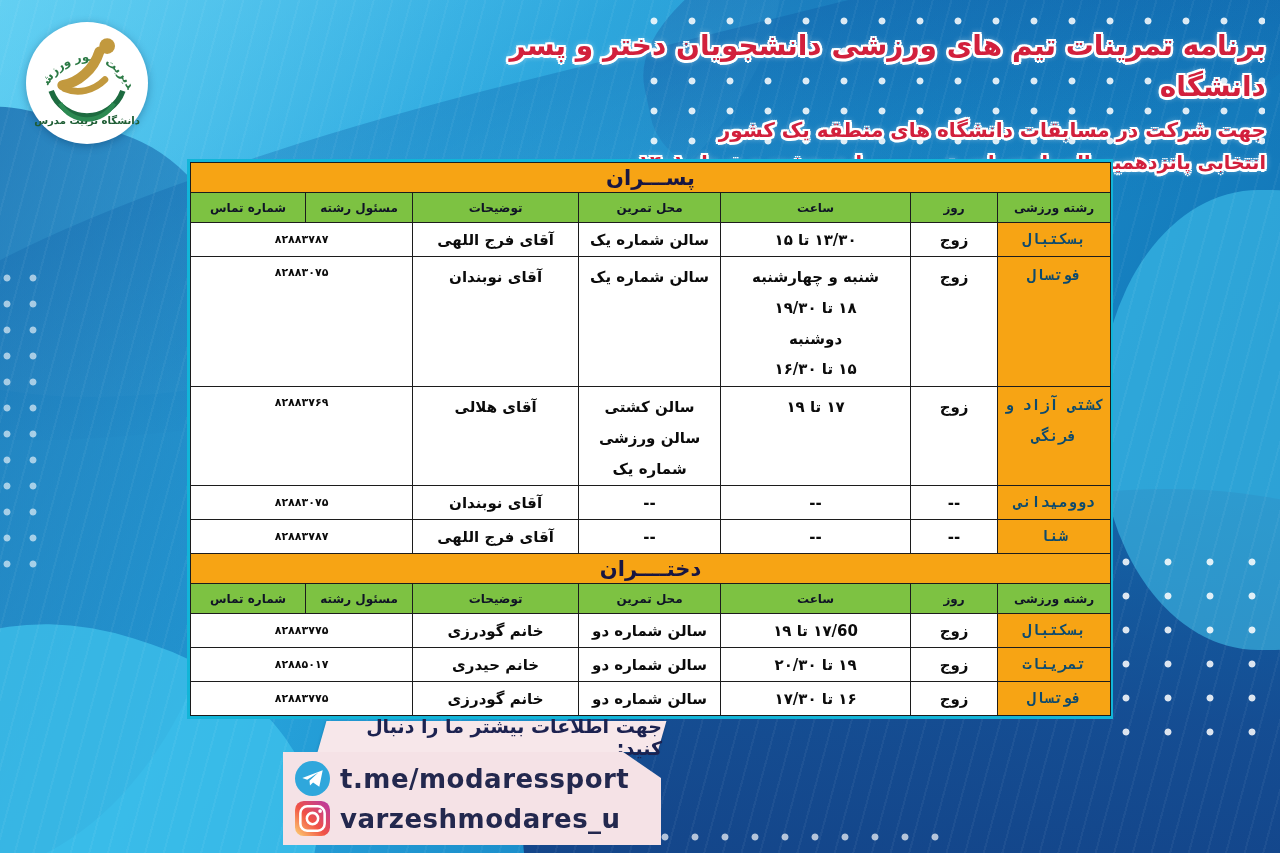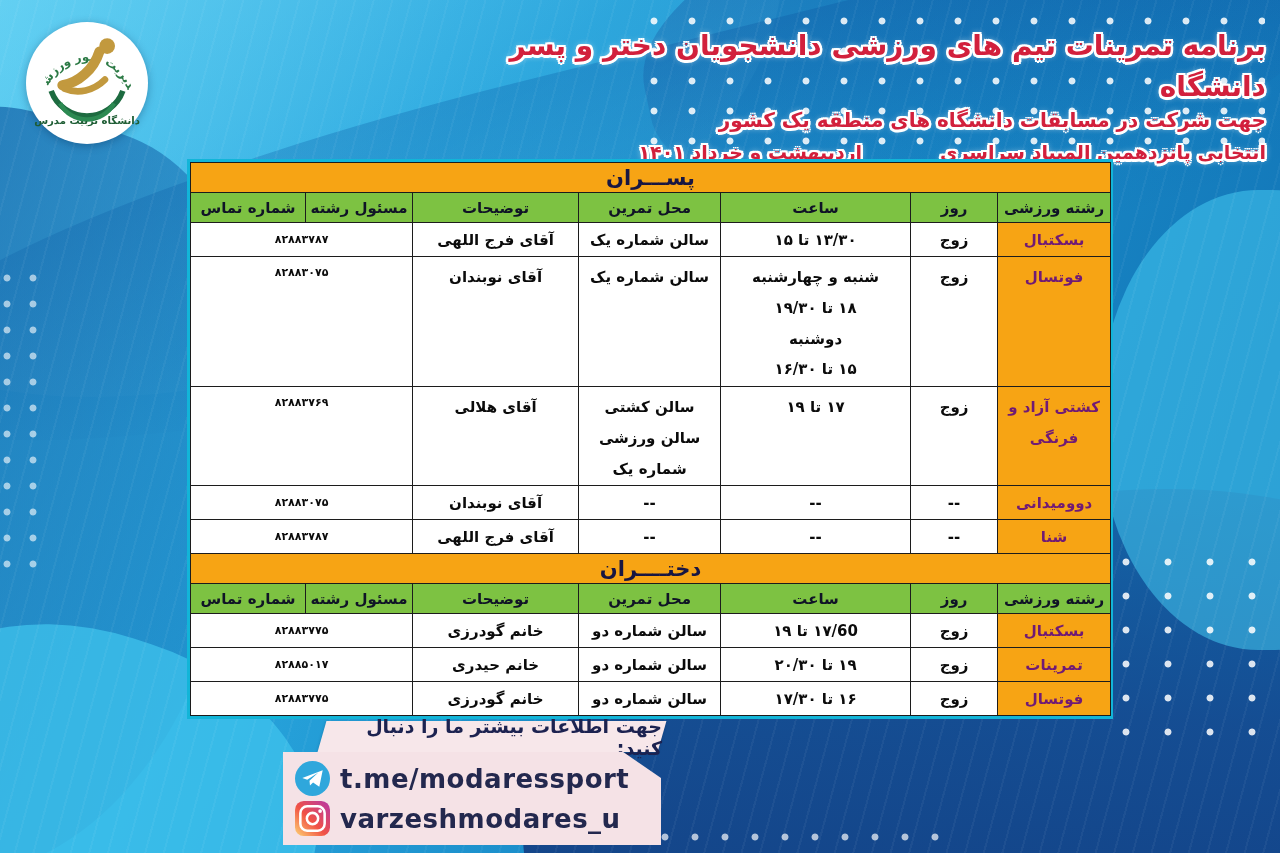--- a/index.html
+++ b/index.html
@@ -36,32 +36,32 @@
   .logo { position:absolute; left:26px; top:22px; width:122px; height:122px; z-index:2;
           background:#fff; border-radius:50%; box-shadow:0 2px 8px rgba(0,40,80,.35);
           display:flex; align-items:center; justify-content:center; }
   .logo svg { width:112px; height:112px; }
 
   
   .titles { position:absolute; right:14px; top:26px; width:780px; z-index:2; direction:rtl; text-align:right; color:#d2203c; }
   .stroke { text-shadow:-2px -2px 0 #fff,2px -2px 0 #fff,-2px 2px 0 #fff,2px 2px 0 #fff,
             0 -2.5px 0 #fff,0 2.5px 0 #fff,-2.5px 0 0 #fff,2.5px 0 0 #fff,0 0 7px rgba(255,255,255,.95); }
   .t1 { font-size:28px; font-weight:bold; line-height:1.45; }
-  .t2 { font-size:20px; font-weight:bold; line-height:1.3; }
+  .t2 { font-size:20px; font-weight:bold; margin-top:10px; line-height:1.3; }
   .t3 { display:flex; justify-content:flex-start; gap:78px; font-size:19px; font-weight:bold; margin-top:8px; }
 
   
   .table-wrap { position:absolute; left:187px; top:159px; width:926px; z-index:2;
                 border:3px solid #12b5d8; background:#fff; }
   table { width:100%; border-collapse:collapse; table-layout:fixed; direction:rtl; }
   td { border:1.6px solid #1c1c1c; text-align:center; vertical-align:middle;
        font-weight:bold; color:#0b0b0b; font-size:15px; padding:1px 3px; }
   .band   { background:#f7a414; color:#181642; font-size:21px; height:30px; letter-spacing:1px; }
-  .colh   { background:#7dc242; color:#101426; font-size:15px; height:30px; }
-  .sport  { background:#f7a414; color:#701a75; }
+  .colh   { background:#7dc242; color:#101426; font-size:12px; height:30px; }
+  .sport  { background:#f7a414; color:#0c4a6e;font-family:Liberation Mono, monospace; }
   .phone  { font-size:11px; letter-spacing:1px; }
   tr.tall td { vertical-align:top; padding-top:5px; line-height:2.05; }
 
   
   .follow-label { position:absolute; left:322px; top:721px; width:340px; height:31px; z-index:2;
                   background:#f7e7ea; transform:skewX(-16deg); box-shadow:0 1px 3px rgba(0,30,60,.25); }
   .follow-label span { display:flex; align-items:center; justify-content:center; width:100%; height:100%;
                   transform:skewX(16deg); direction:rtl; color:#1c2250; font-size:19px; font-weight:bold; }
   .follow-box { position:absolute; left:283px; top:752px; width:378px; height:93px; z-index:2;
                 background:#f5e2e6; clip-path:polygon(0 0,90% 0,100% 28%,100% 100%,0 100%);

